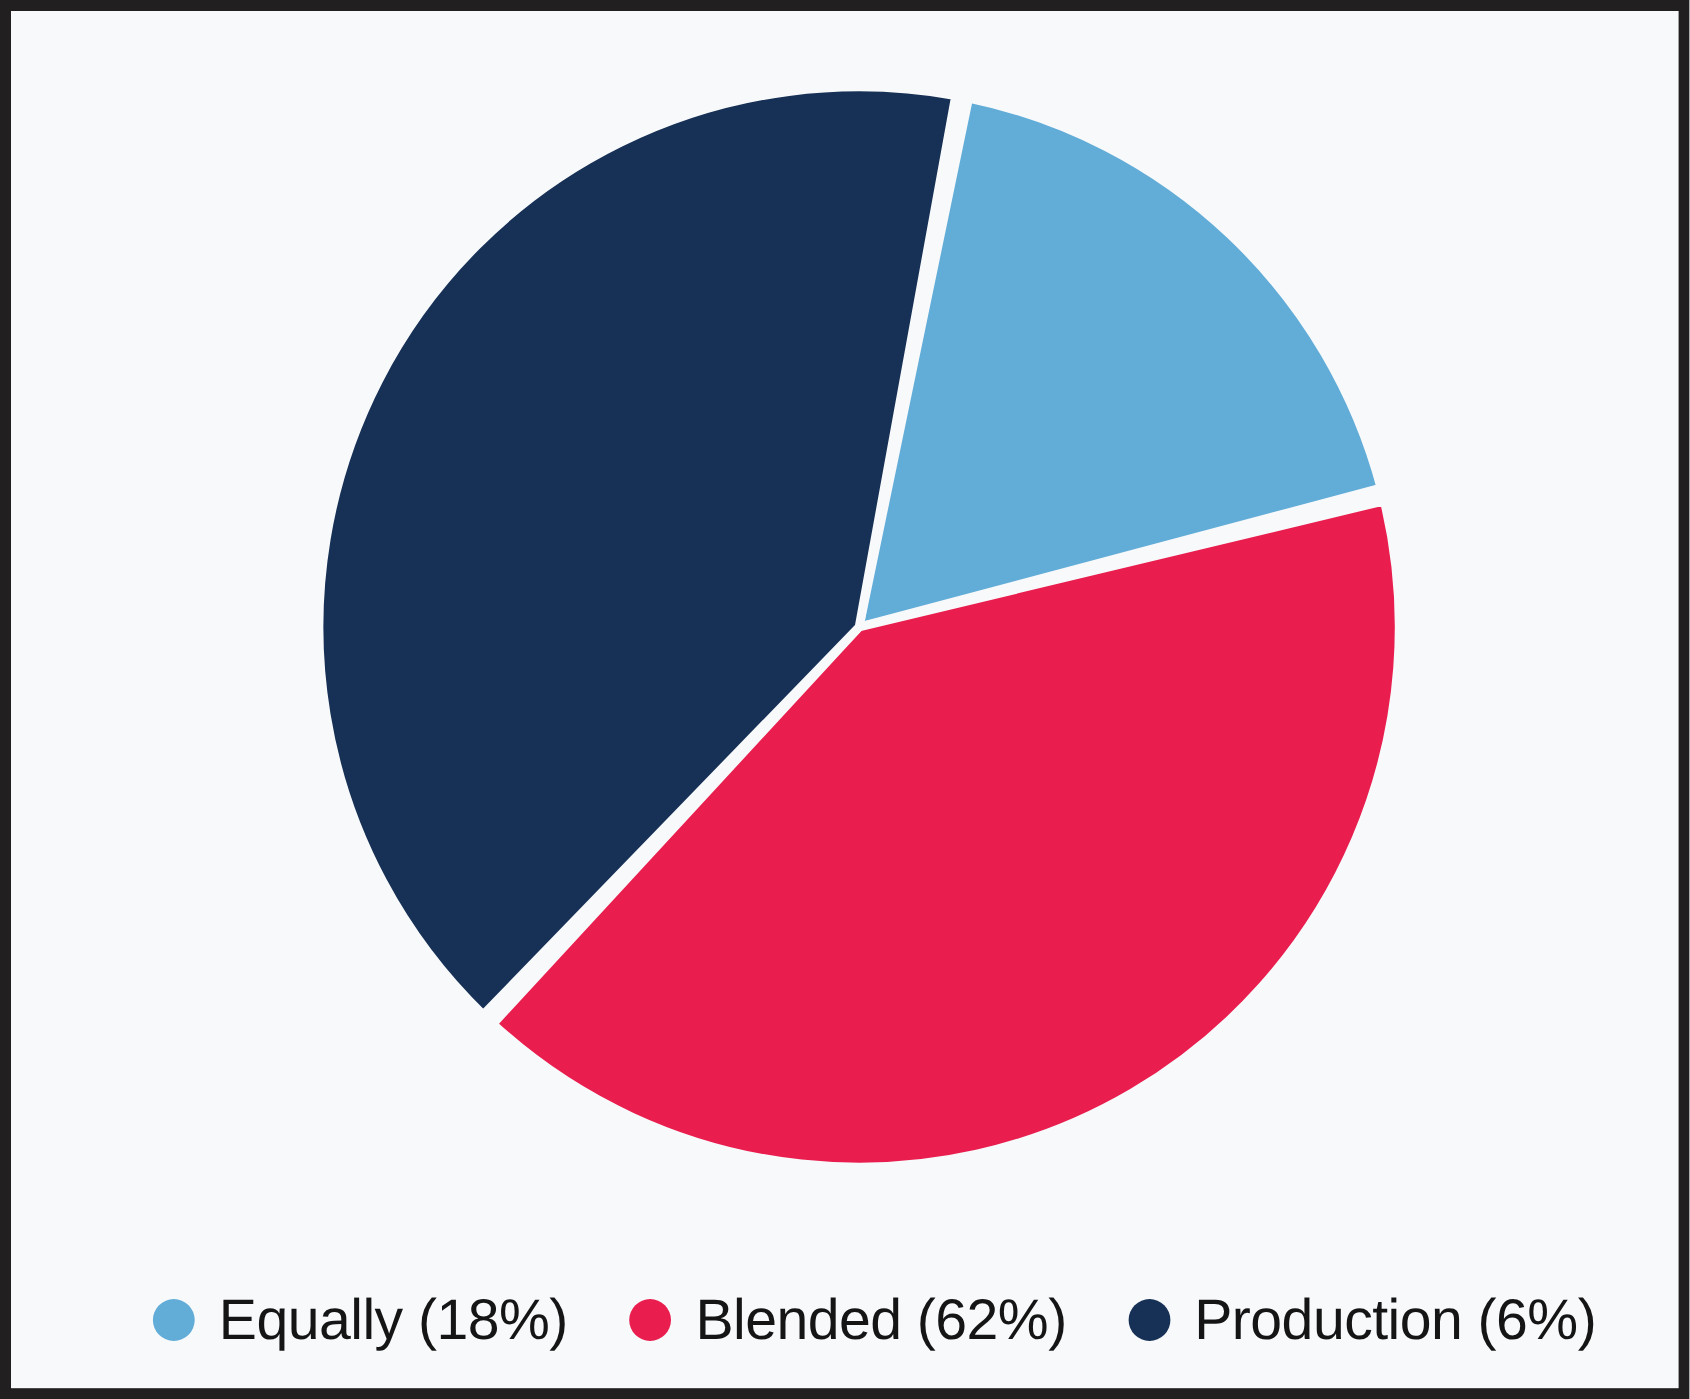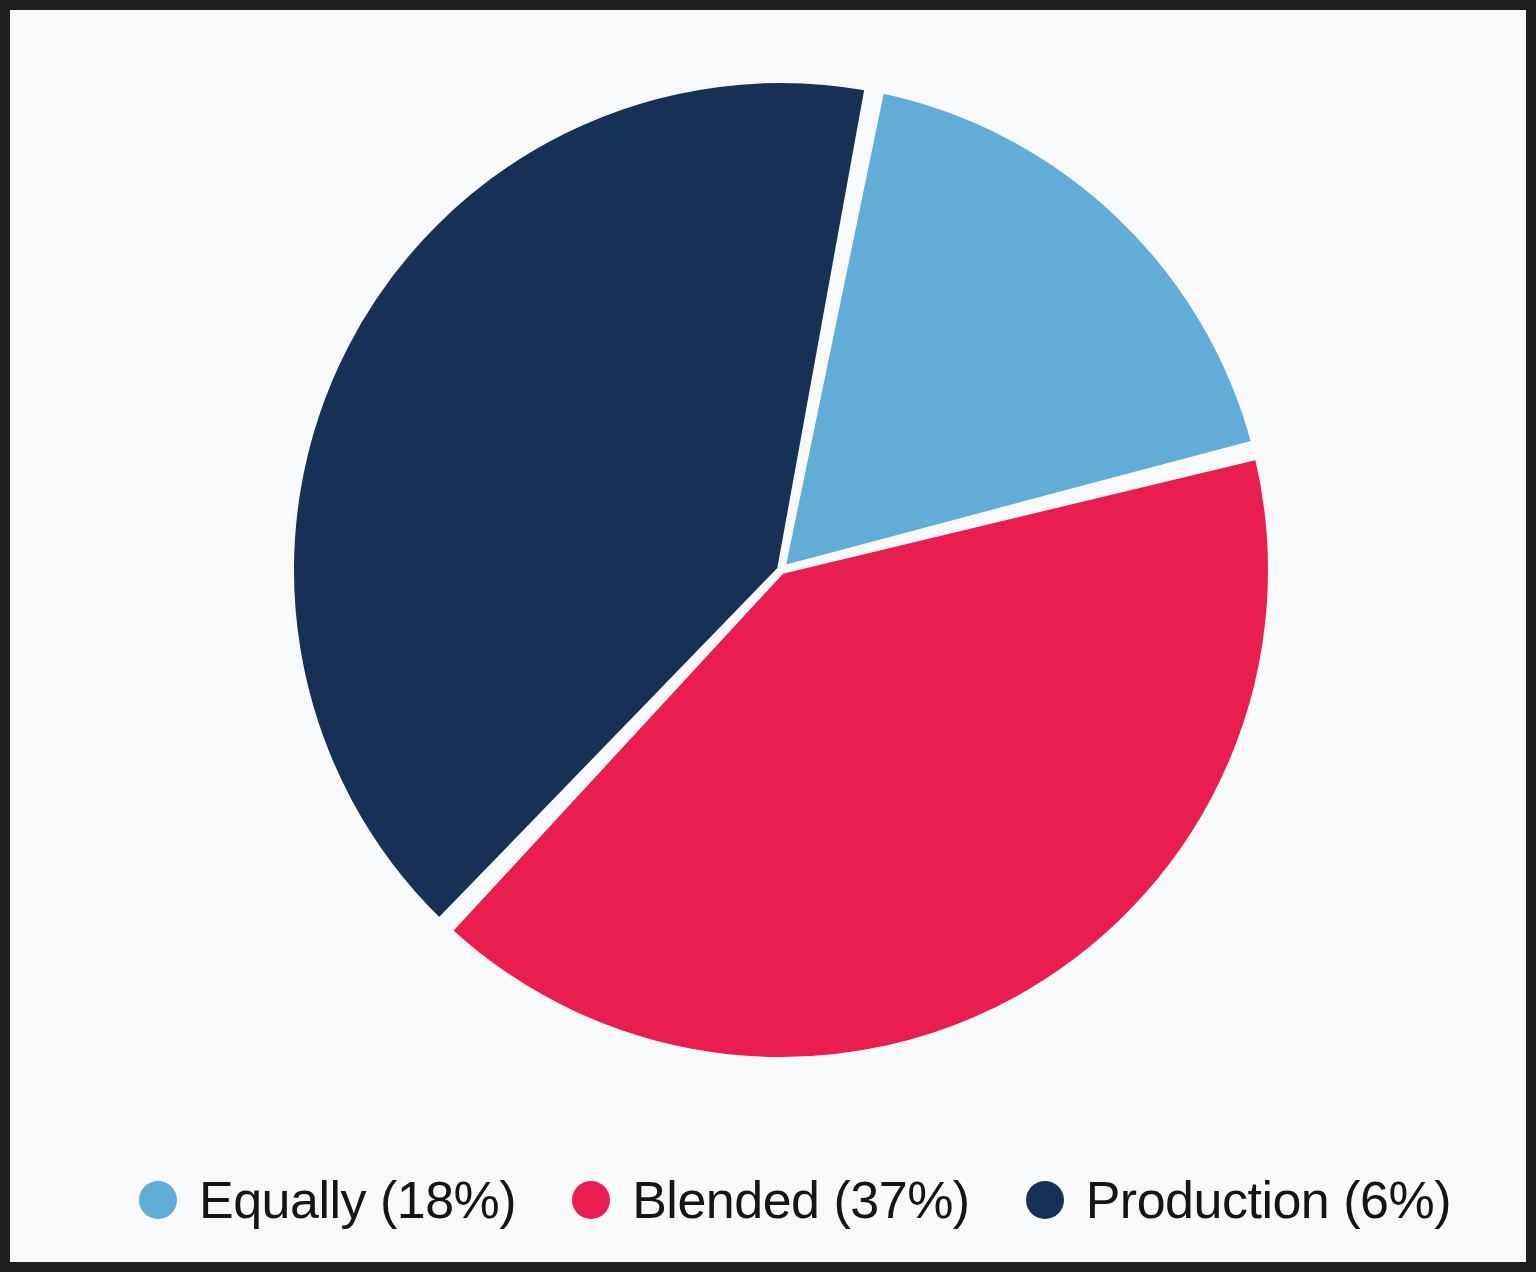--- a/index.html
+++ b/index.html
@@ -79,21 +79,21 @@
     </svg>
   </div>
 
   <div id="legend">
     <div class="legend-item">
       <span class="legend-dot" style="background: rgb(98, 172, 216);"></span>
       <span class="legend-label" style="color: rgb(21, 21, 21);">Equally (18%)</span>
     </div>
     <div class="legend-item">
       <span class="legend-dot" style="background: rgb(233, 30, 78);"></span>
-      <span class="legend-label" style="color: rgb(21, 21, 21);">Blended (37%)</span>
+      <span class="legend-label" style="color: rgb(21, 21, 21);">Blended (62%)</span>
     </div>
     <div class="legend-item">
       <span class="legend-dot" style="background: rgb(23, 48, 85);"></span>
       <span class="legend-label" style="color: rgb(21, 21, 21);">Production (6%)</span>
     </div>
   </div>
 
 </div>
 
 </body></html>

